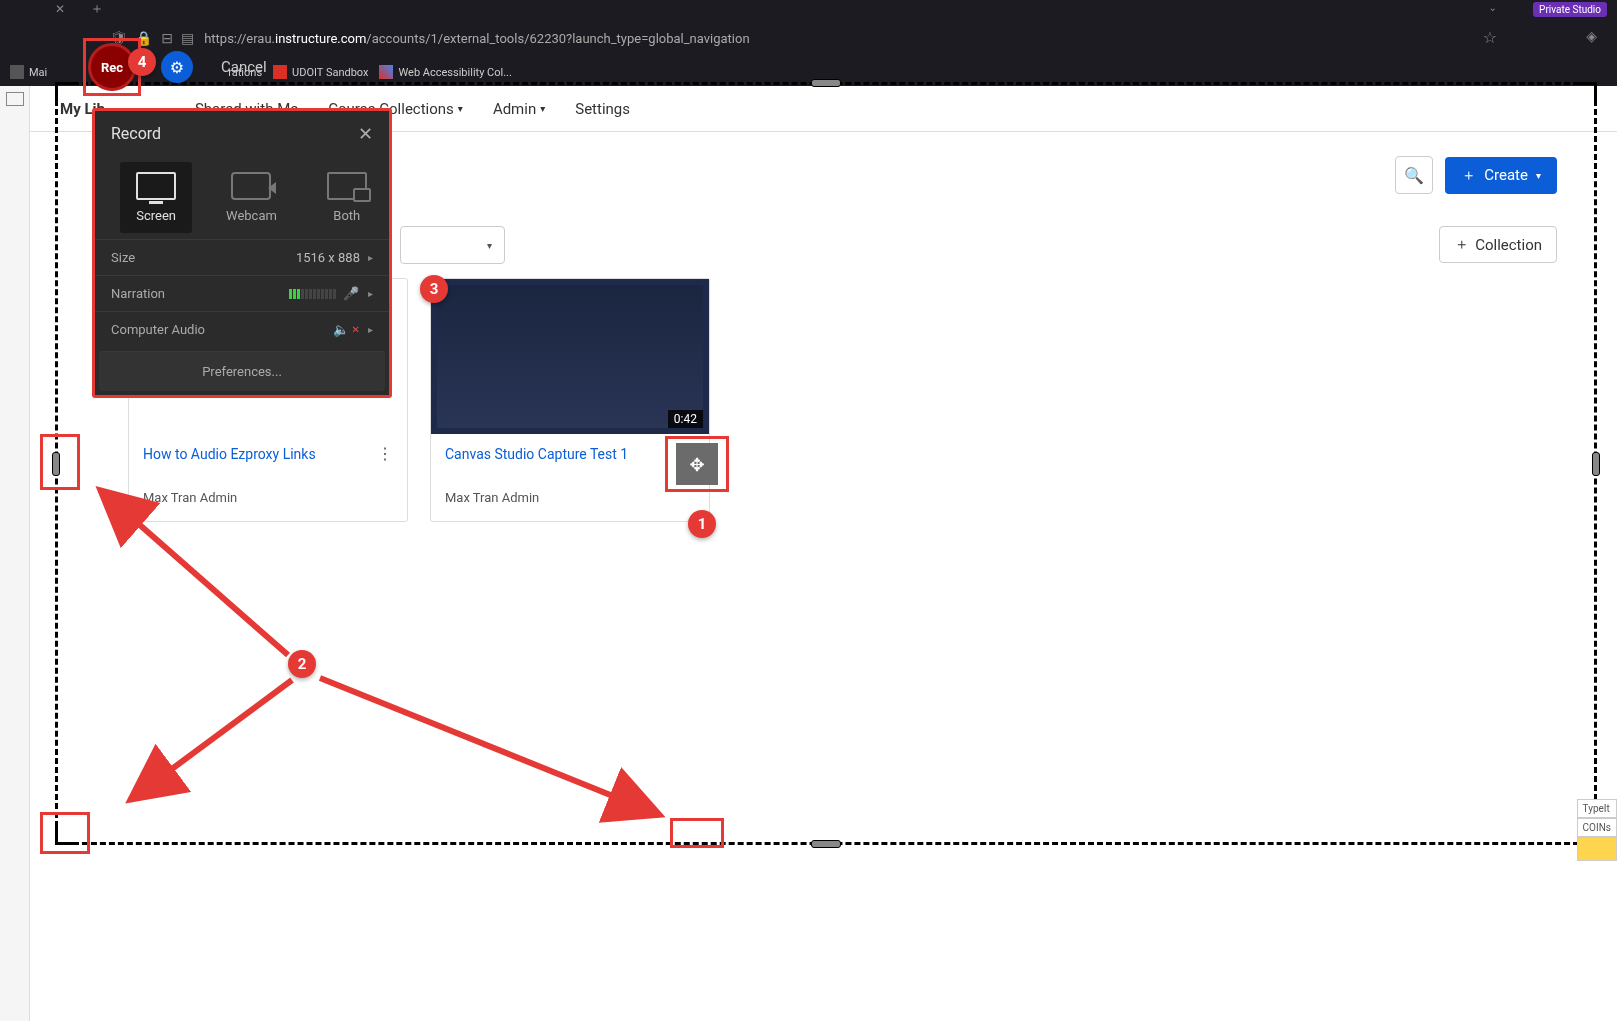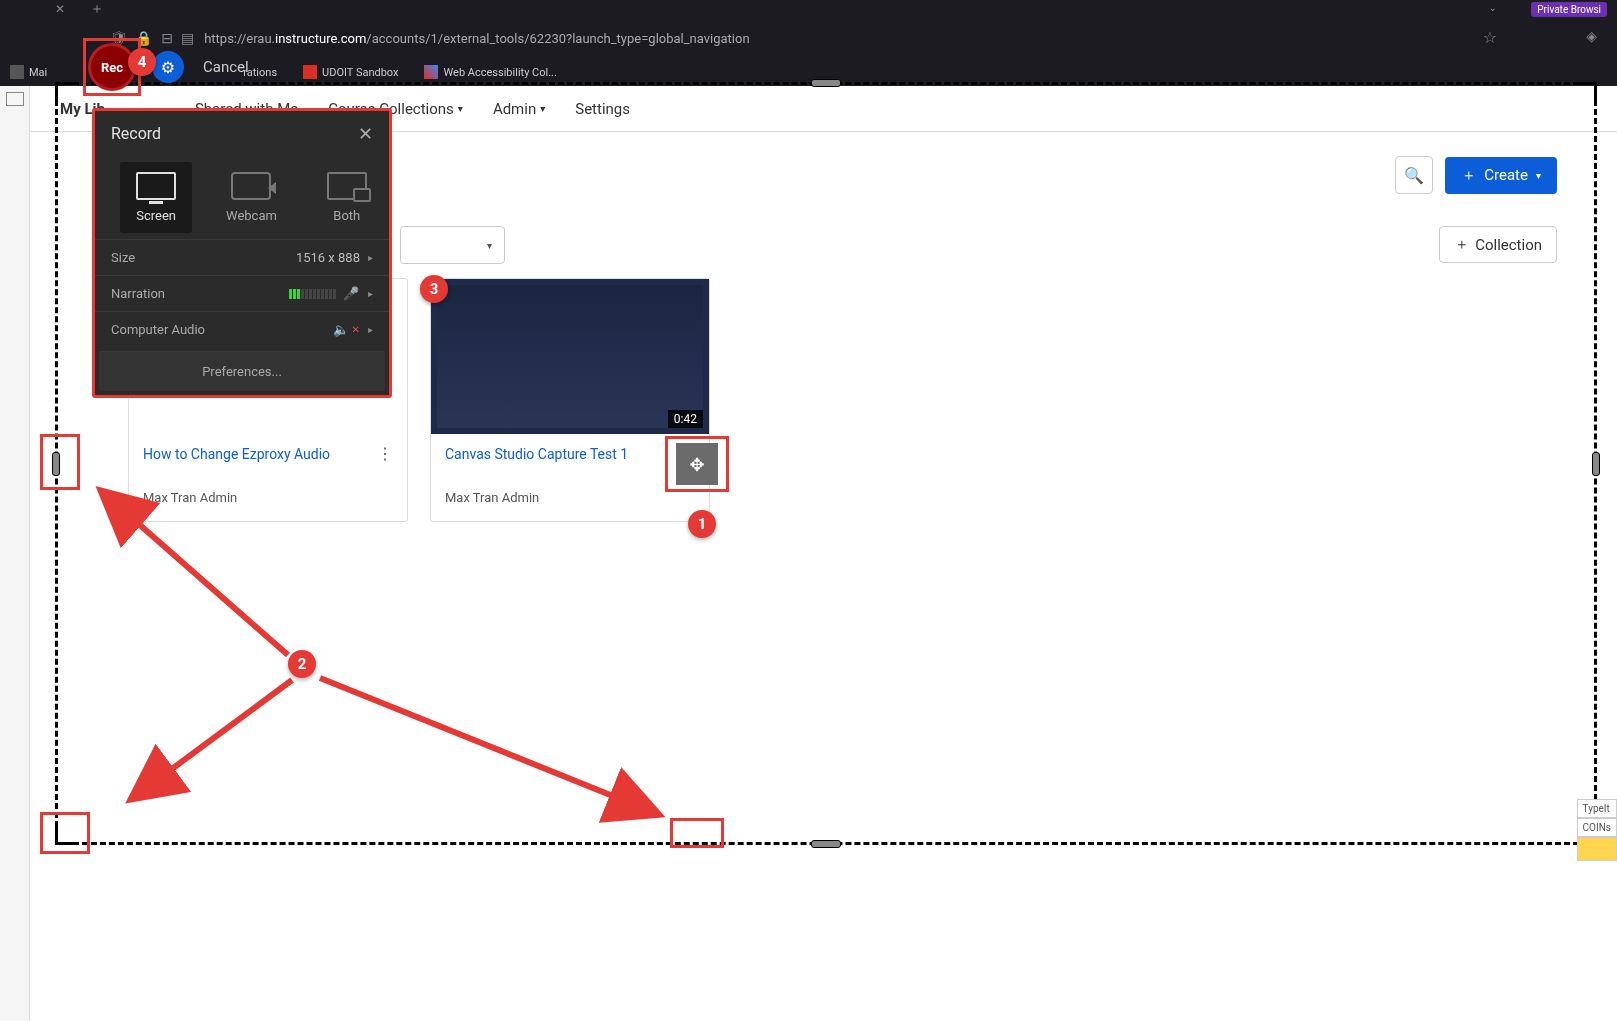--- a/index.html
+++ b/index.html
@@ -12,28 +12,28 @@
 .private-badge { position: absolute; right: 10px; top: 2px; background: #6b2fb3; color: #fff; font-size: 10px; padding: 2px 6px; border-radius: 3px; }
 .browser-dropdown { position: absolute; right: 120px; top: 2px; color: #888; font-size: 10px; }
 
 .url-bar-row { background: #1c1b22; height: 40px; display: flex; align-items: center; padding: 0 10px; gap: 10px; }
 .url-icons { display: flex; gap: 8px; color: #888; font-size: 14px; margin-left: 100px; }
 .url-text { color: #aaa; font-size: 13px; }
 .url-domain { color: #fff; }
 .star-icon { position: absolute; right: 120px; top: 28px; color: #888; font-size: 16px; }
 .shield-right { position: absolute; right: 20px; top: 28px; color: #888; font-size: 14px; }
 
-.bookmarks-row { background: #1c1b22; height: 28px; display: flex; align-items: center; padding: 0 10px; gap: 26px; }
+.bookmarks-row { background: #1c1b22; height: 28px; display: flex; align-items: center; padding: 0 10px; gap: 11px; }
 .bookmark-item { display: flex; align-items: center; gap: 5px; color: #ccc; font-size: 11px; }
 .bm-icon { width: 14px; height: 14px; background: #555; display: inline-block; }
 .bm-icon.red { background: #d93025; }
 .bm-icon.multi { background: linear-gradient(45deg, #d93025, #4285f4); }
 
 
-.rec-controls { position: absolute; top: 38px; left: 55px; display: flex; align-items: center; gap: 11px; z-index: 100; padding-left: 28px; }
+.rec-controls { position: absolute; top: 38px; left: 55px; display: flex; align-items: center; gap: 20px; z-index: 100; padding-left: 28px; }
 .rec-button { background: #8b0000; color: #fff; width: 48px; height: 48px; border-radius: 50%; display: flex; align-items: center; justify-content: center; font-size: 13px; font-weight: bold; border: 3px solid #b91c1c; }
 .rec-button-box { border: 3px solid #e53935; padding: 2px; }
 .gear-circle { background: #0b5ed7; width: 32px; height: 32px; border-radius: 50%; display: flex; align-items: center; justify-content: center; color: #fff; font-size: 16px; }
 .cancel-text { color: #ccc; font-size: 15px; margin-left: 8px; }
 
 
 .rec-frame { position: absolute; top: 82px; left: 55px; right: 20px; bottom: 176px; border: 3px dashed #000; pointer-events: none; }
 .rec-corner { position: absolute; width: 24px; height: 24px; }
 .rec-corner.tl { top: -3px; left: -3px; border-top: 3px solid #000; border-left: 3px solid #000; }
 .rec-corner.tr { top: -3px; right: -3px; border-top: 3px solid #000; border-right: 3px solid #000; }
@@ -112,21 +112,21 @@
 .side-widget { background: #fff; border: 1px solid #ccc; padding: 3px 5px; font-size: 10px; color: #555; }
 .side-widget.yellow { background: #ffd54f; height: 24px; }
 </style>
 </head>
 <body>
 
 <div class="browser-top">
   <span class="tab-close">✕</span>
   <span class="plus-tab">＋</span>
   <span class="browser-dropdown">⌄</span>
-  <span class="private-badge">Private Browsi</span>
+  <span class="private-badge">Private Studio</span>
 </div>
 
 <div class="url-bar-row">
   <div class="url-icons">
     <span>🛡</span>
     <span>🔒</span>
     <span>⊟</span>
     <span>▤</span>
   </div>
   <div class="url-text">
@@ -188,21 +188,21 @@
     </div>
   <div class="select-stub">
       <span class="nav-chev">▾</span>
     </div>
 
   <div class="cards">
     <div class="card">
       <div class="card-thumb" style="visibility:hidden"></div>
       <div class="card-body">
         <div class="card-title-row">
-          <span class="card-title">How to Change Ezproxy Audio</span>
+          <span class="card-title">How to Audio Ezproxy Links</span>
           <span class="card-menu">⋮</span>
         </div>
         <div class="card-author">Max Tran Admin</div>
       </div>
     </div>
     <div class="card">
       <div class="card-thumb">
         <div class="thumb-dark"></div>
         <span class="duration-badge">0:42</span>
       </div>

